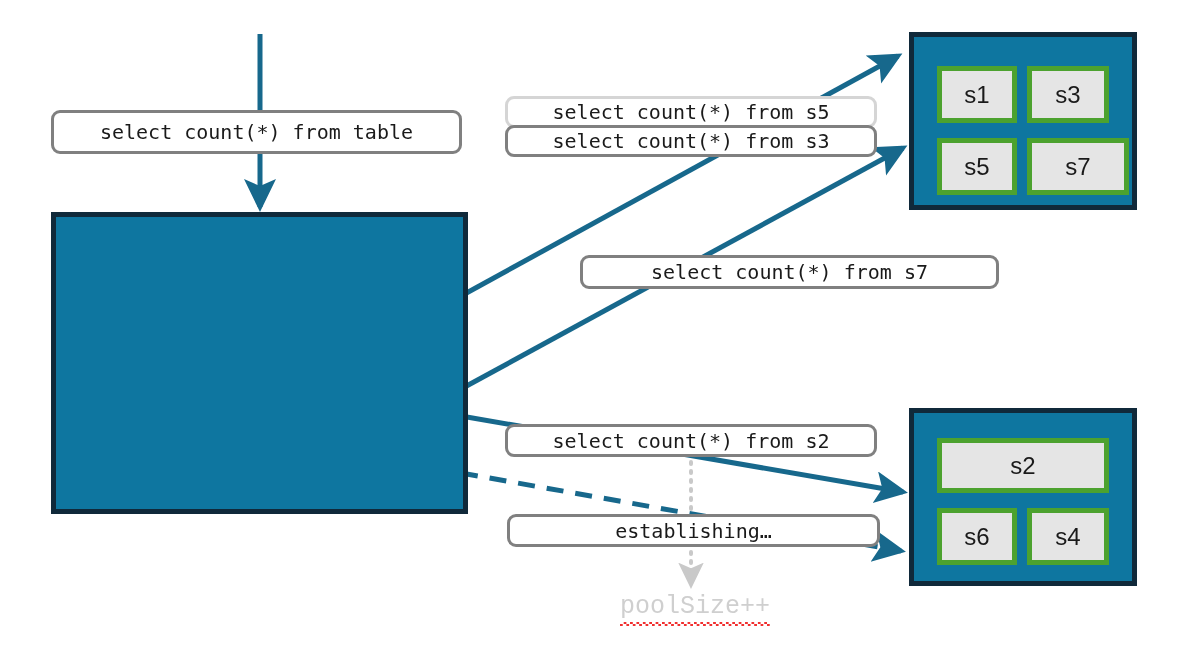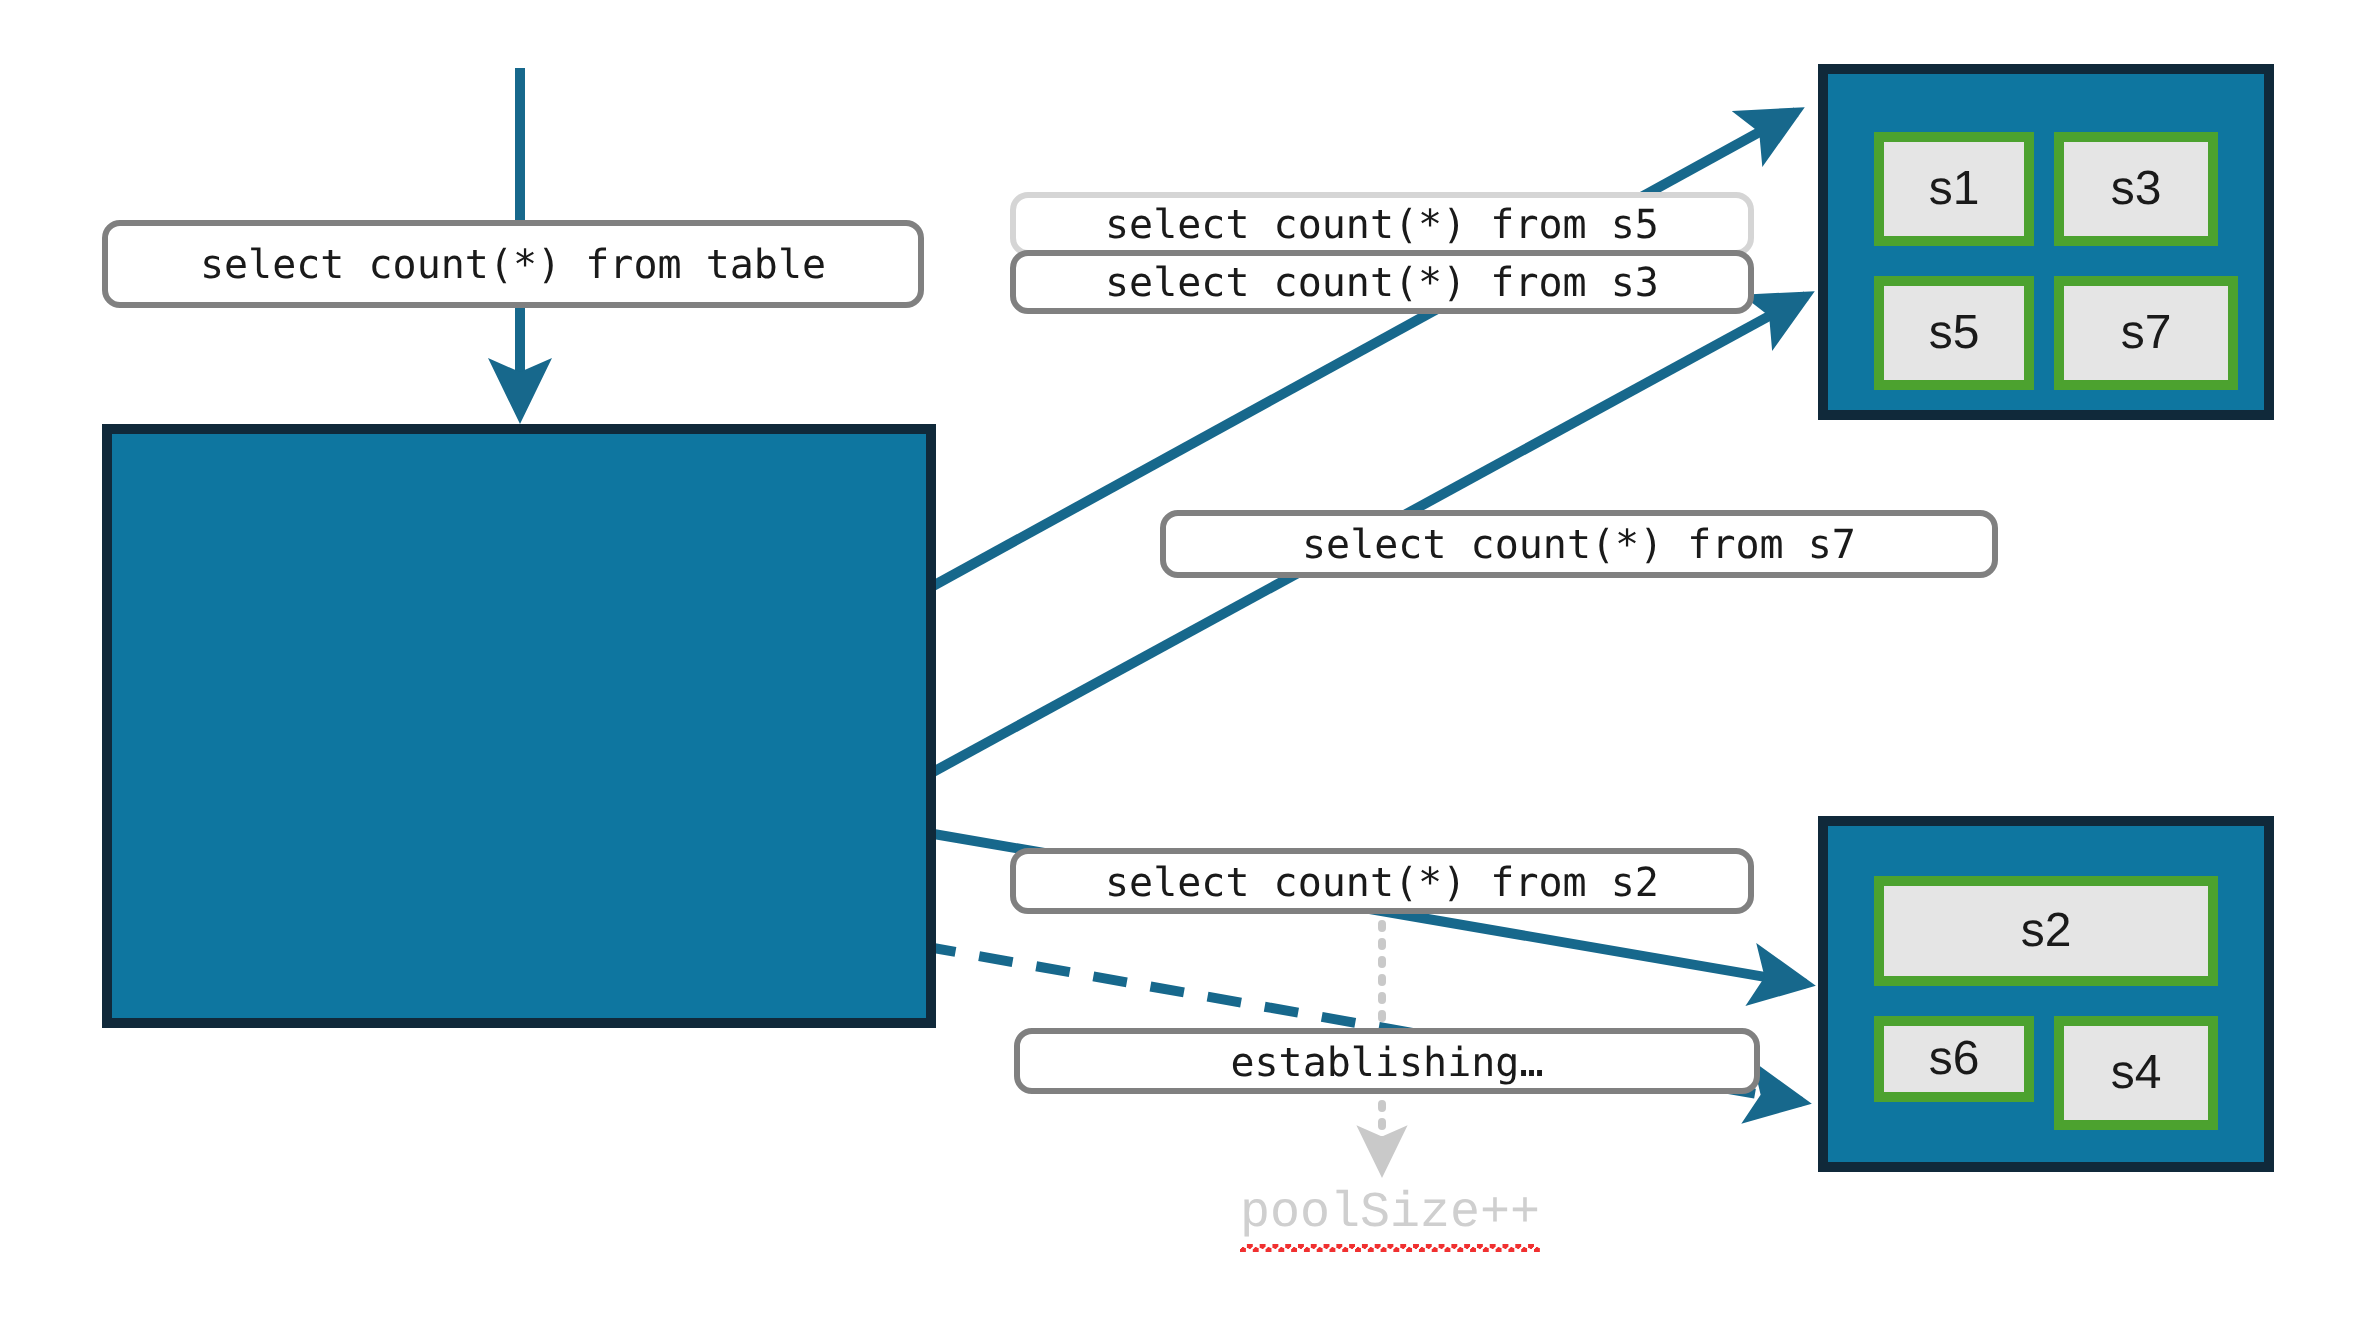--- a/index.html
+++ b/index.html
@@ -153,25 +153,25 @@
 
     <line x1="691" y1="453" x2="691" y2="585" stroke="#c9c9c9" stroke-width="4" stroke-dasharray="2 7" stroke-linecap="round" marker-end="url(#ah-gray)"></line>
   </svg>
 
   <div id="db-box"></div>
 
   <div class="server-box" style="left:909px; top:32px; width:228px; height:178px;"></div>
   <div class="conn" style="left:937px; top:66px; width:80px; height:57px;">s1</div>
   <div class="conn" style="left:1027px; top:66px; width:82px; height:57px;">s3</div>
   <div class="conn" style="left:937px; top:138px; width:80px; height:57px;">s5</div>
-  <div class="conn" style="left:1027px; top:138px; width:92px; height:57px;">s7</div>
+  <div class="conn" style="left:1027px; top:138px; width:102px; height:57px;">s7</div>
 
   <div class="server-box" style="left:909px; top:408px; width:228px; height:178px;"></div>
   <div class="conn" style="left:937px; top:438px; width:172px; height:55px;">s2</div>
-  <div class="conn" style="left:937px; top:508px; width:80px; height:43px;">s6</div>
+  <div class="conn" style="left:937px; top:508px; width:80px; height:57px;">s6</div>
   <div class="conn" style="left:1027px; top:508px; width:82px; height:57px;">s4</div>
 
   <div class="qlabel" style="left:51px; top:110px; width:411px; height:44px;">select count(*) from table</div>
 
   <div class="qlabel light" style="left:505px; top:96px; width:372px; height:32px;">select count(*) from s5</div>
 
   <div class="qlabel" style="left:505px; top:125px; width:372px; height:32px;">select count(*) from s3</div>
 
   <div class="qlabel" style="left:580px; top:255px; width:419px; height:34px;">select count(*) from s7</div>
 

